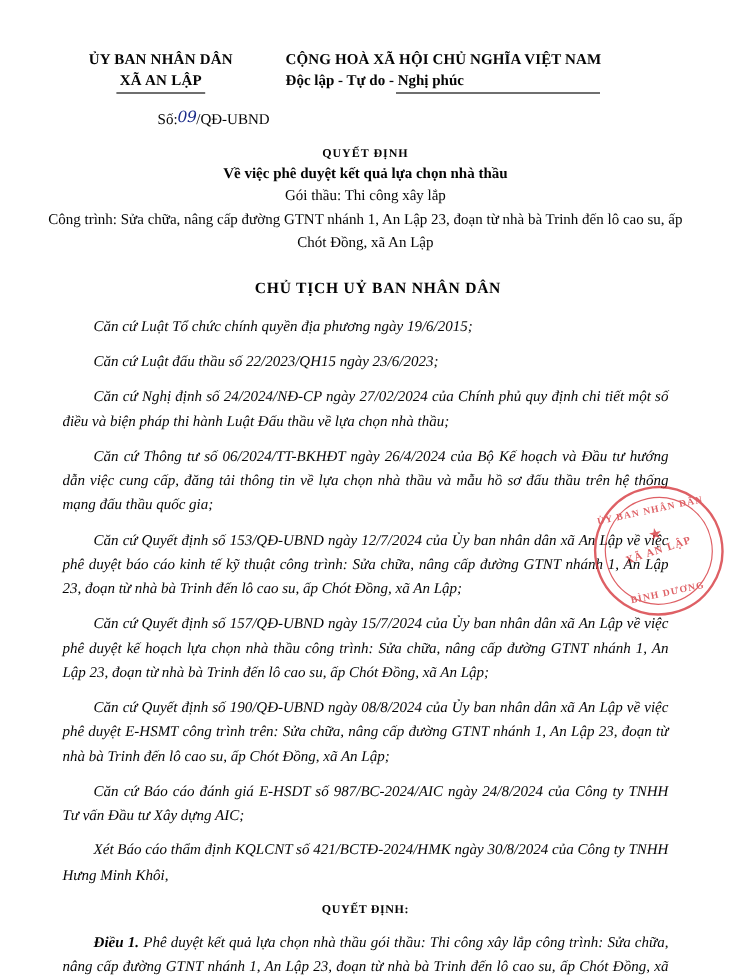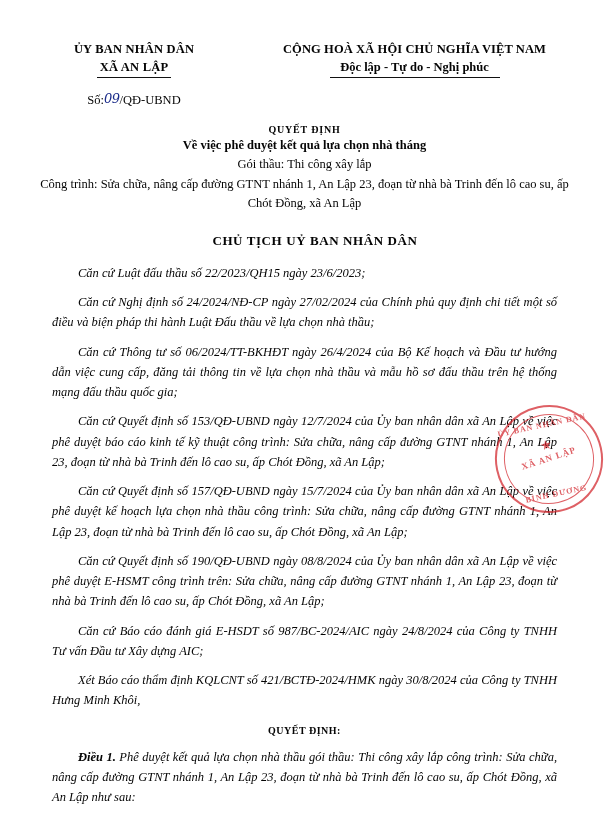--- a/index.html
+++ b/index.html
@@ -30,21 +30,20 @@
     padding-top: 40px;
   }
   .header-left {
     width: 238px;
     text-align: center;
     padding-left: 30px;
     box-sizing: border-box;
   }
   .header-right {
     flex: 1;
-    text-align: center;
     padding-right: 18px;
     box-sizing: border-box;
   }
   .org-line1, .org-line2 {
     font-size: 12.5px;
     font-weight: bold;
     line-height: 1.45;
     letter-spacing: 0.2px;
   }
   .natl-line1 {
@@ -70,20 +69,21 @@
     margin: 1px auto 0 auto;
     width: 170px;
     border-bottom: 1px solid #111;
     height: 0;
   }
 
   .subheader {
     display: flex;
     flex-direction: column;
     margin-top: 14px;
+    padding-left: 44px;
   }
   .number-box {
     width: 238px;
     text-align: center;
     padding-left: 30px;
     box-sizing: border-box;
     font-size: 12.5px;
     position: relative;
   }
   .number-box .handwritten {
@@ -245,28 +245,29 @@
   </div>
 
   <div class="subheader">
     <div class="number-box">
       <span>Số:</span><span class="handwritten">09</span><span>/QĐ-UBND</span>
     </div>
   </div>
 
   <div class="title-block">
     <div class="doc-title">QUYẾT ĐỊNH</div>
-    <div class="doc-subtitle">Về việc phê duyệt kết quả lựa chọn nhà tháng</div>
+    <div class="doc-subtitle">Về việc phê duyệt kết quả lựa chọn nhà thầu</div>
     <div class="package-line">Gói thầu: Thi công xây lắp</div>
     <div class="project-line">Công trình: Sửa chữa, nâng cấp đường GTNT nhánh 1, An Lập 23, đoạn từ nhà bà Trinh đến lô cao su, ấp Chót Đồng, xã An Lập</div>
   </div>
 
   <div class="authority">CHỦ TỊCH UỶ BAN NHÂN DÂN</div>
 
   <div class="body">
+    <div class="para">Căn cứ Luật Tổ chức chính quyền địa phương ngày 19/6/2015;</div>
     <div class="para">Căn cứ Luật đấu thầu số 22/2023/QH15 ngày 23/6/2023;</div>
     <div class="para">Căn cứ Nghị định số 24/2024/NĐ-CP ngày 27/02/2024 của Chính phủ quy định chi tiết một số điều và biện pháp thi hành Luật Đấu thầu về lựa chọn nhà thầu;</div>
     <div class="para">Căn cứ Thông tư số 06/2024/TT-BKHĐT ngày 26/4/2024 của Bộ Kế hoạch và Đầu tư hướng dẫn việc cung cấp, đăng tải thông tin về lựa chọn nhà thầu và mẫu hồ sơ đấu thầu trên hệ thống mạng đấu thầu quốc gia;</div>
     <div class="para">Căn cứ Quyết định số 153/QĐ-UBND ngày 12/7/2024 của Ủy ban nhân dân xã An Lập về việc phê duyệt báo cáo kinh tế kỹ thuật công trình: Sửa chữa, nâng cấp đường GTNT nhánh 1, An Lập 23, đoạn từ nhà bà Trinh đến lô cao su, ấp Chót Đồng, xã An Lập;</div>
     <div class="para">Căn cứ Quyết định số 157/QĐ-UBND ngày 15/7/2024 của Ủy ban nhân dân xã An Lập về việc phê duyệt kế hoạch lựa chọn nhà thầu công trình: Sửa chữa, nâng cấp đường GTNT nhánh 1, An Lập 23, đoạn từ nhà bà Trinh đến lô cao su, ấp Chót Đồng, xã An Lập;</div>
     <div class="para">Căn cứ Quyết định số 190/QĐ-UBND ngày 08/8/2024 của Ủy ban nhân dân xã An Lập về việc phê duyệt E-HSMT công trình trên: Sửa chữa, nâng cấp đường GTNT nhánh 1, An Lập 23, đoạn từ nhà bà Trinh đến lô cao su, ấp Chót Đồng, xã An Lập;</div>
     <div class="para">Căn cứ Báo cáo đánh giá E-HSDT số 987/BC-2024/AIC ngày 24/8/2024 của Công ty TNHH Tư vấn Đầu tư Xây dựng AIC;</div>
     <div class="para">Xét Báo cáo thẩm định KQLCNT số 421/BCTĐ-2024/HMK ngày 30/8/2024 của Công ty TNHH Hưng Minh Khôi,</div>
 
     <div class="decision-word">QUYẾT ĐỊNH:</div>

